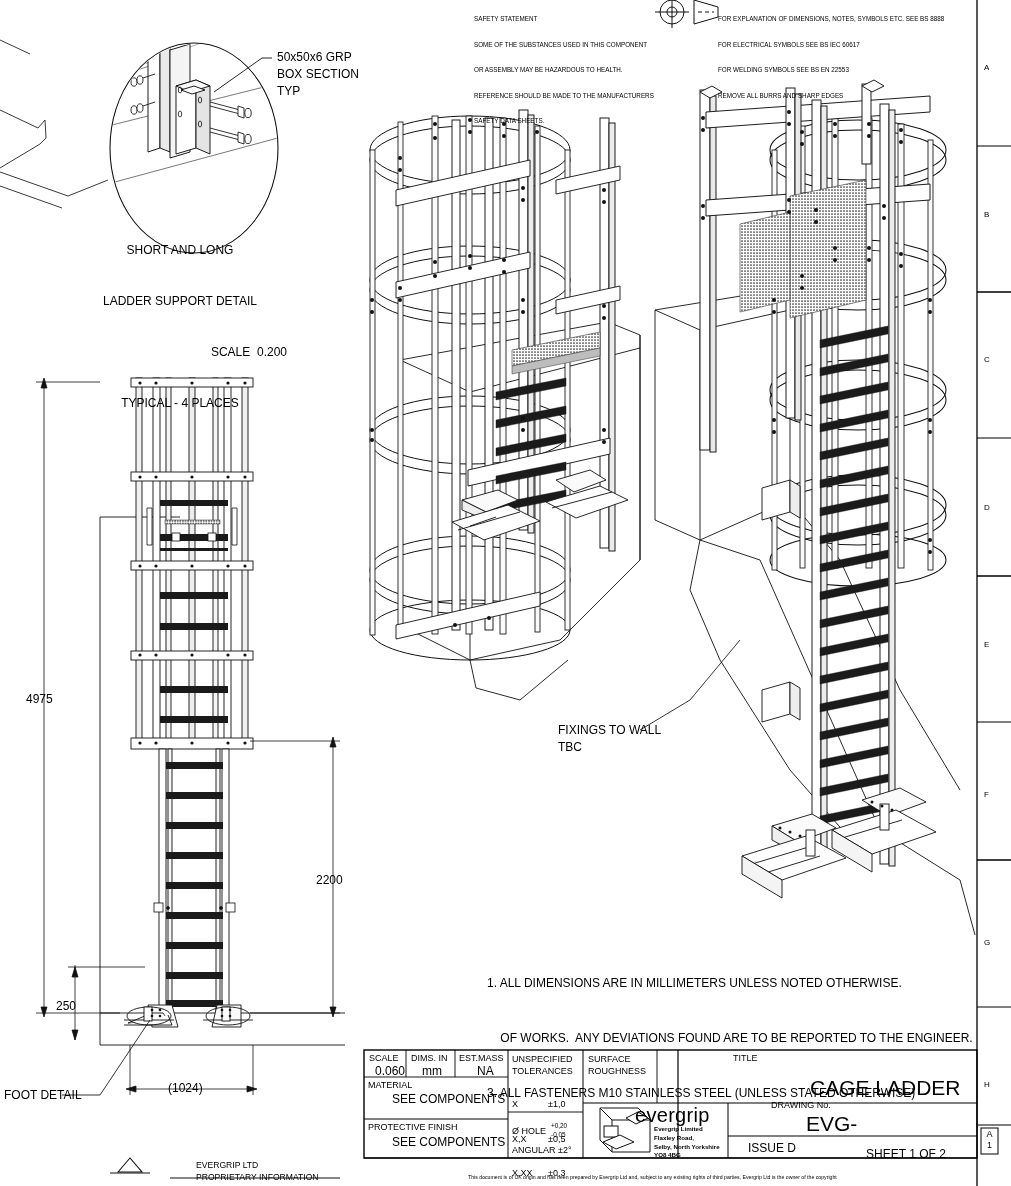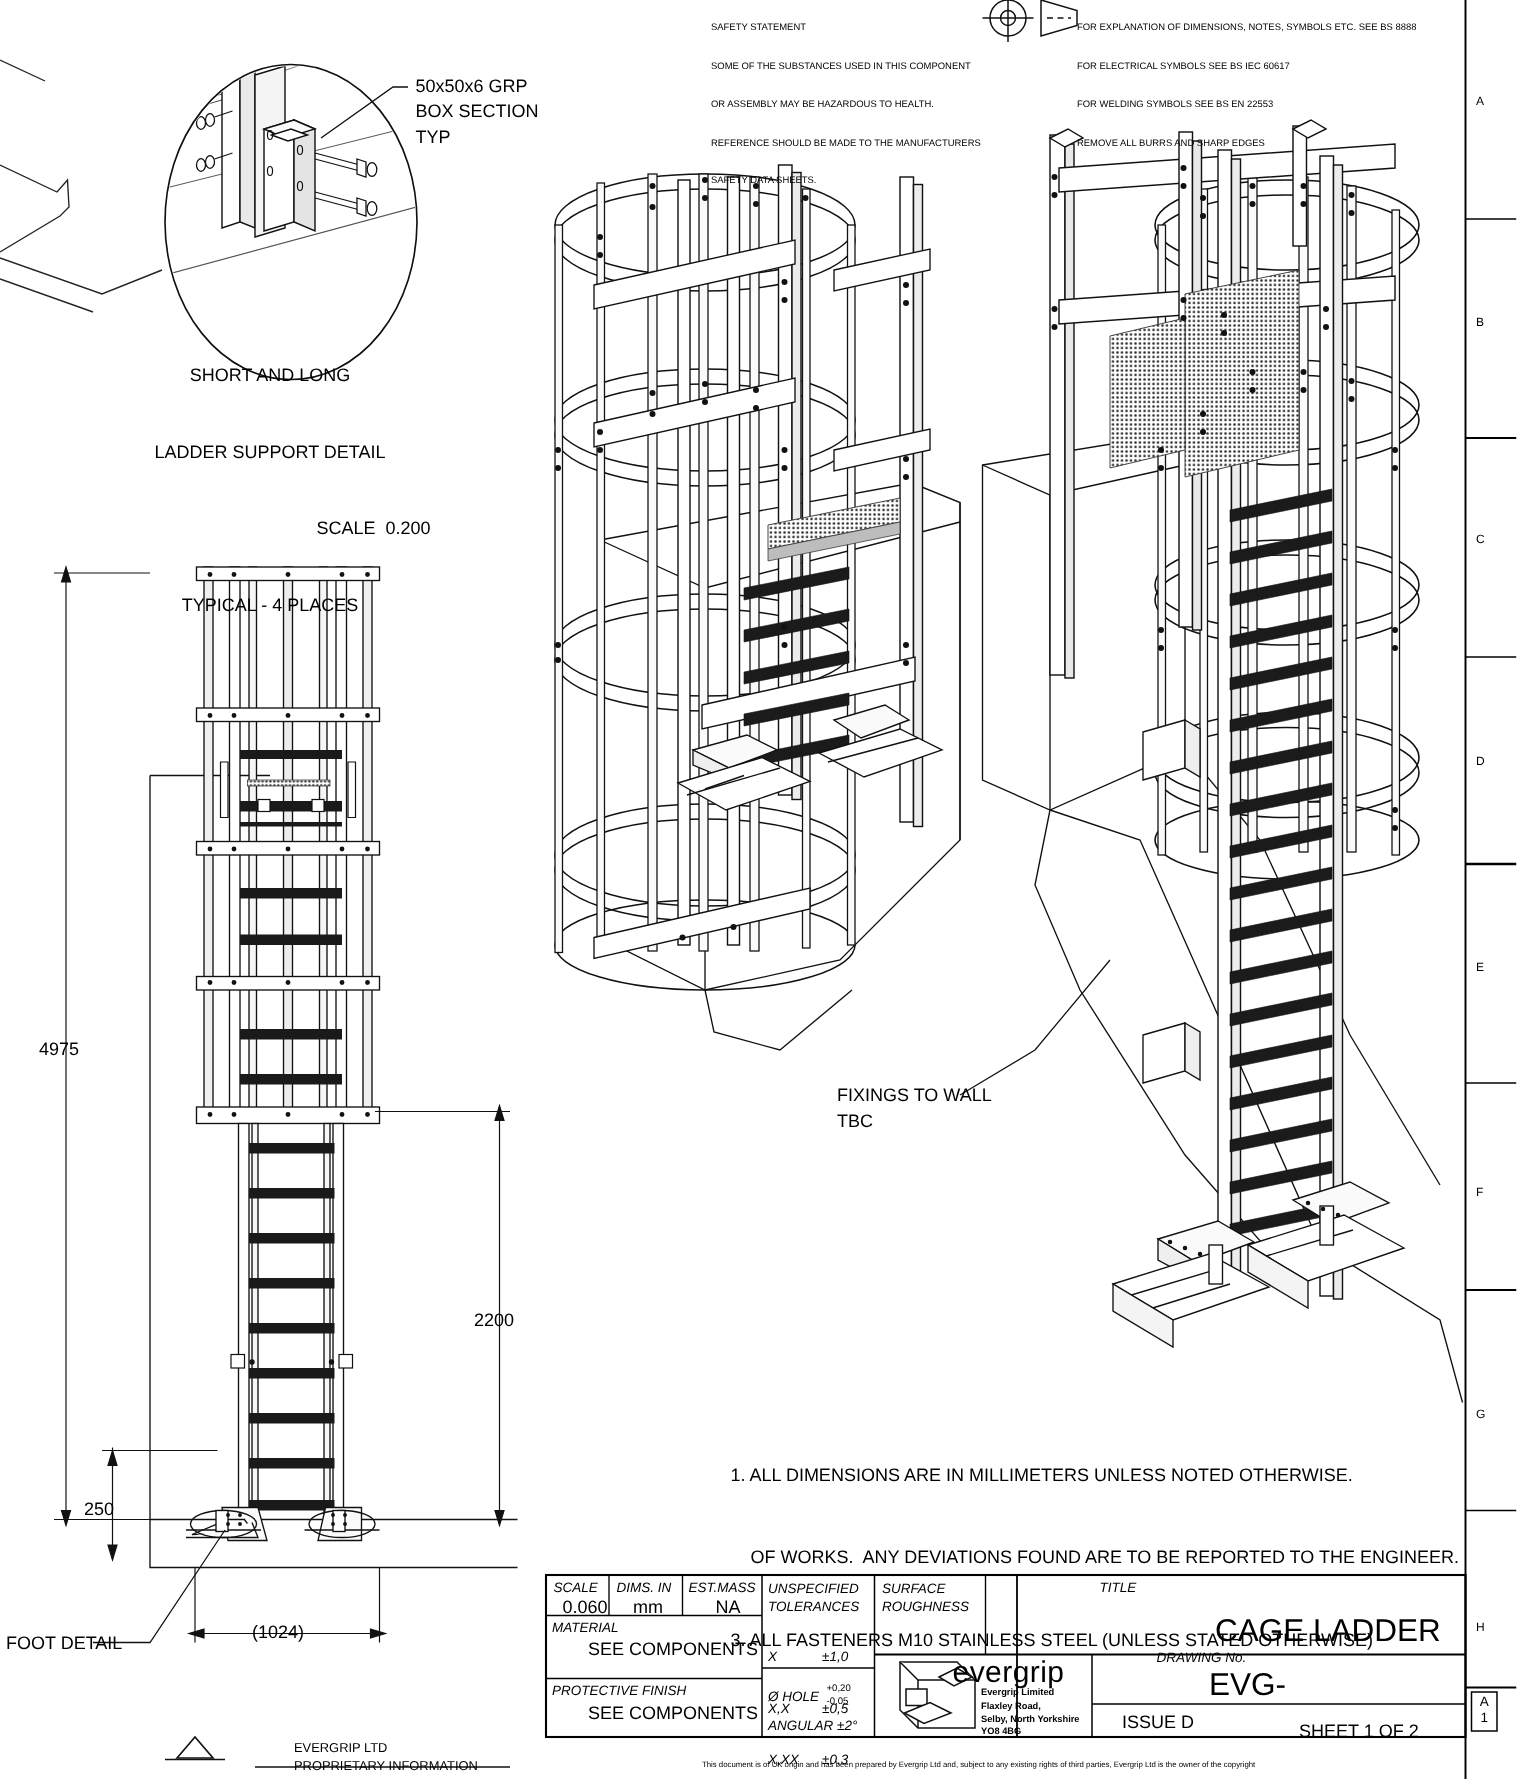--- a/index.html
+++ b/index.html
@@ -2,21 +2,21 @@
 <html><head>
 <meta charset="utf-8">
 <style>
   html,body{margin:0;padding:0;background:#fff;}
   body{width:1011px;height:1186px;position:relative;overflow:hidden;
        font-family:"Liberation Sans",sans-serif;color:#000;}
   .abs{position:absolute;}
   .txt{font-size:11px;line-height:1.25;white-space:pre;}
   .tiny{font-size:5.2px;line-height:1.32;white-space:pre;}
   .mini{font-size:6.4px;line-height:1.3;white-space:pre;}
-  .sm{font-size:9px;line-height:1.28;white-space:pre;font-style:italic;}
+  .sm{font-size:9px;line-height:1.28;white-space:pre;}
   .md{font-size:12px;line-height:1.3;white-space:pre;}
   .xl{font-size:21px;line-height:1.3;white-space:pre;}
   .ctr{text-align:center;}
   svg{display:block;}
   #viewport{position:absolute;left:0;top:0;width:1011px;height:1186px;}
 </style>
 </head>
 <body>
 
 <div id="viewport">

